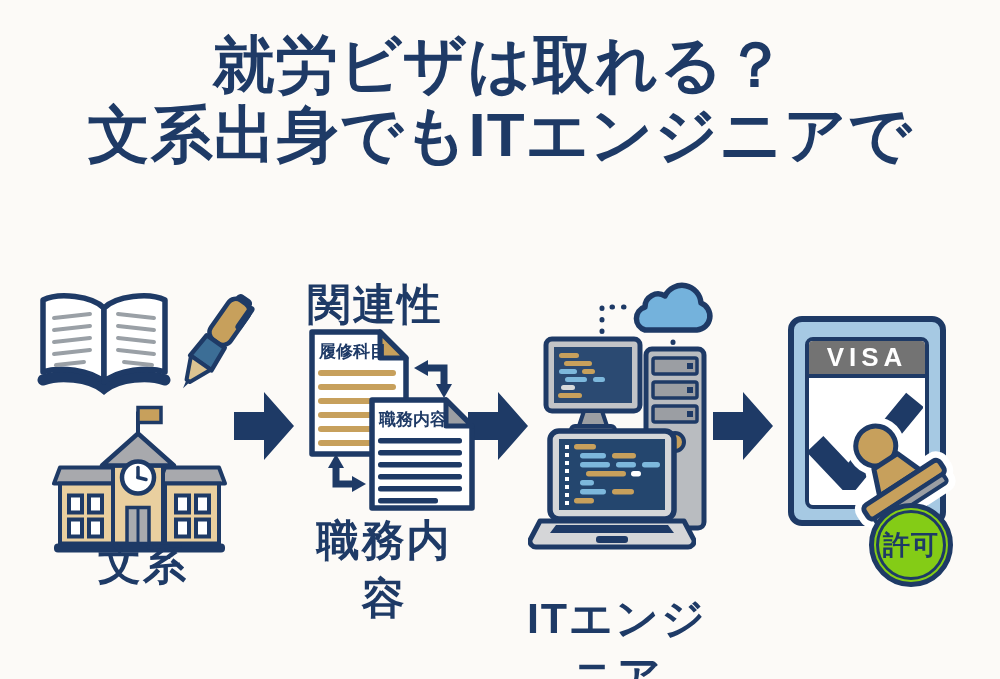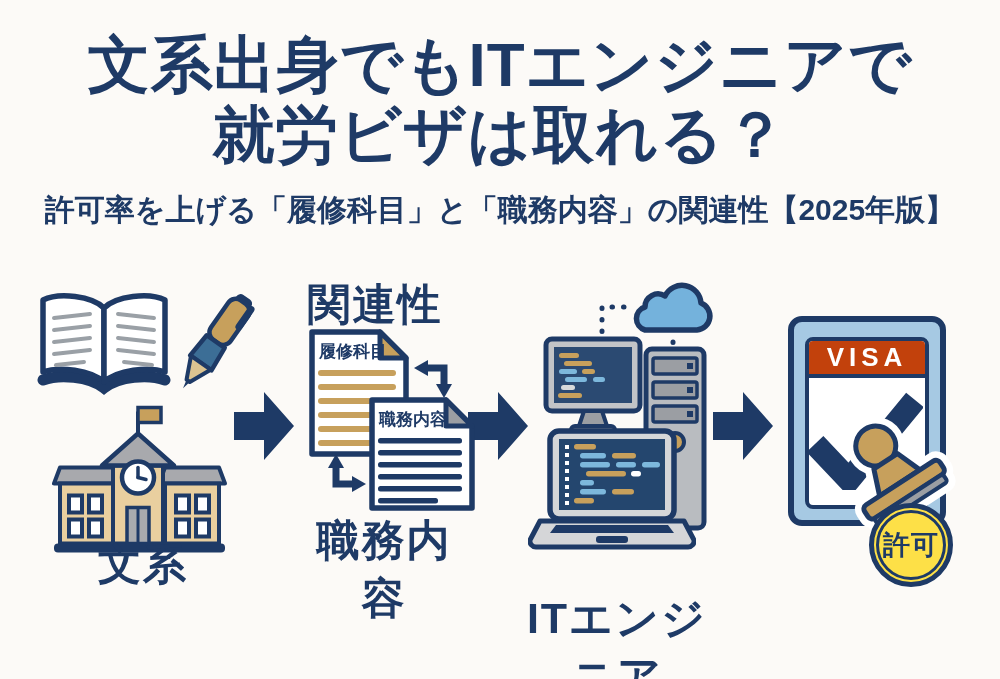--- a/index.html
+++ b/index.html
@@ -26,47 +26,46 @@
     left:788px;top:316px;width:158px;height:210px;
     background:#a6c9e3;border:6px solid #1e3a66;border-radius:14px;
     box-sizing:border-box;
   }
   .visa-inner{
     position:absolute;left:11px;top:15px;right:11px;bottom:11px;
     background:#ffffff;border:4px solid #1e3a66;border-radius:8px;
     overflow:hidden;
   }
   .visa-header{
-    height:33px;background:#c2410c;border-bottom:4px solid #1e3a66;
+    height:33px;background:#737373;border-bottom:4px solid #1e3a66;
     color:#ffffff;font-size:26px;font-weight:900;letter-spacing:5px;
     text-align:center;line-height:33px;
   }
   .seal{
     left:869px;top:503px;width:84px;height:84px;
-    background:#fde047;border:5px solid #1e3a66;border-radius:50%;
+    background:#84cc16;border:5px solid #1e3a66;border-radius:50%;
     box-sizing:border-box;z-index:6;
   }
   .seal-inner{
     position:absolute;left:2px;top:2px;right:2px;bottom:2px;
     border:3px solid #1e3a66;border-radius:50%;
     display:flex;align-items:center;justify-content:center;
     font-size:27px;font-weight:900;color:#1e3a66;letter-spacing:1px;
   }
   svg{display:block;}
 </style>
 </head>
 <body>
 
 <div class="canvas">
 
   <div class="abs title">
+    <div>就労ビザは取れる？</div>
     <div>文系出身でもITエンジニアで</div>
-    <div>就労ビザは取れる？</div>
   </div>
-  <div class="abs subtitle">許可率を上げる「履修科目」と「職務内容」の関連性【2025年版】</div>
 
   <svg class="abs" style="left:33px;top:288px;" width="142" height="114" viewBox="0 0 142 114">
     <path d="M10,92 C26,86 56,88 71,100 C86,88 116,86 132,92" fill="none" stroke="#1e3a66" stroke-width="11" stroke-linecap="round"></path>
     <path d="M71,20 C59,8 26,4 10,12 L10,84 C26,78 58,82 71,94 Z" fill="#ffffff" stroke="#1e3a66" stroke-width="5.5" stroke-linejoin="round"></path>
     <path d="M71,20 C83,8 116,4 132,12 L132,84 C116,78 84,82 71,94 Z" fill="#ffffff" stroke="#1e3a66" stroke-width="5.5" stroke-linejoin="round"></path>
     <g stroke="#9aa0a6" stroke-width="4" stroke-linecap="round">
       <line x1="21" y1="30" x2="57" y2="26"></line>
         <line x1="21" y1="42" x2="57" y2="38"></line>
       <line x1="21" y1="54" x2="57" y2="50"></line>
         <line x1="21" y1="66" x2="57" y2="62"></line>

